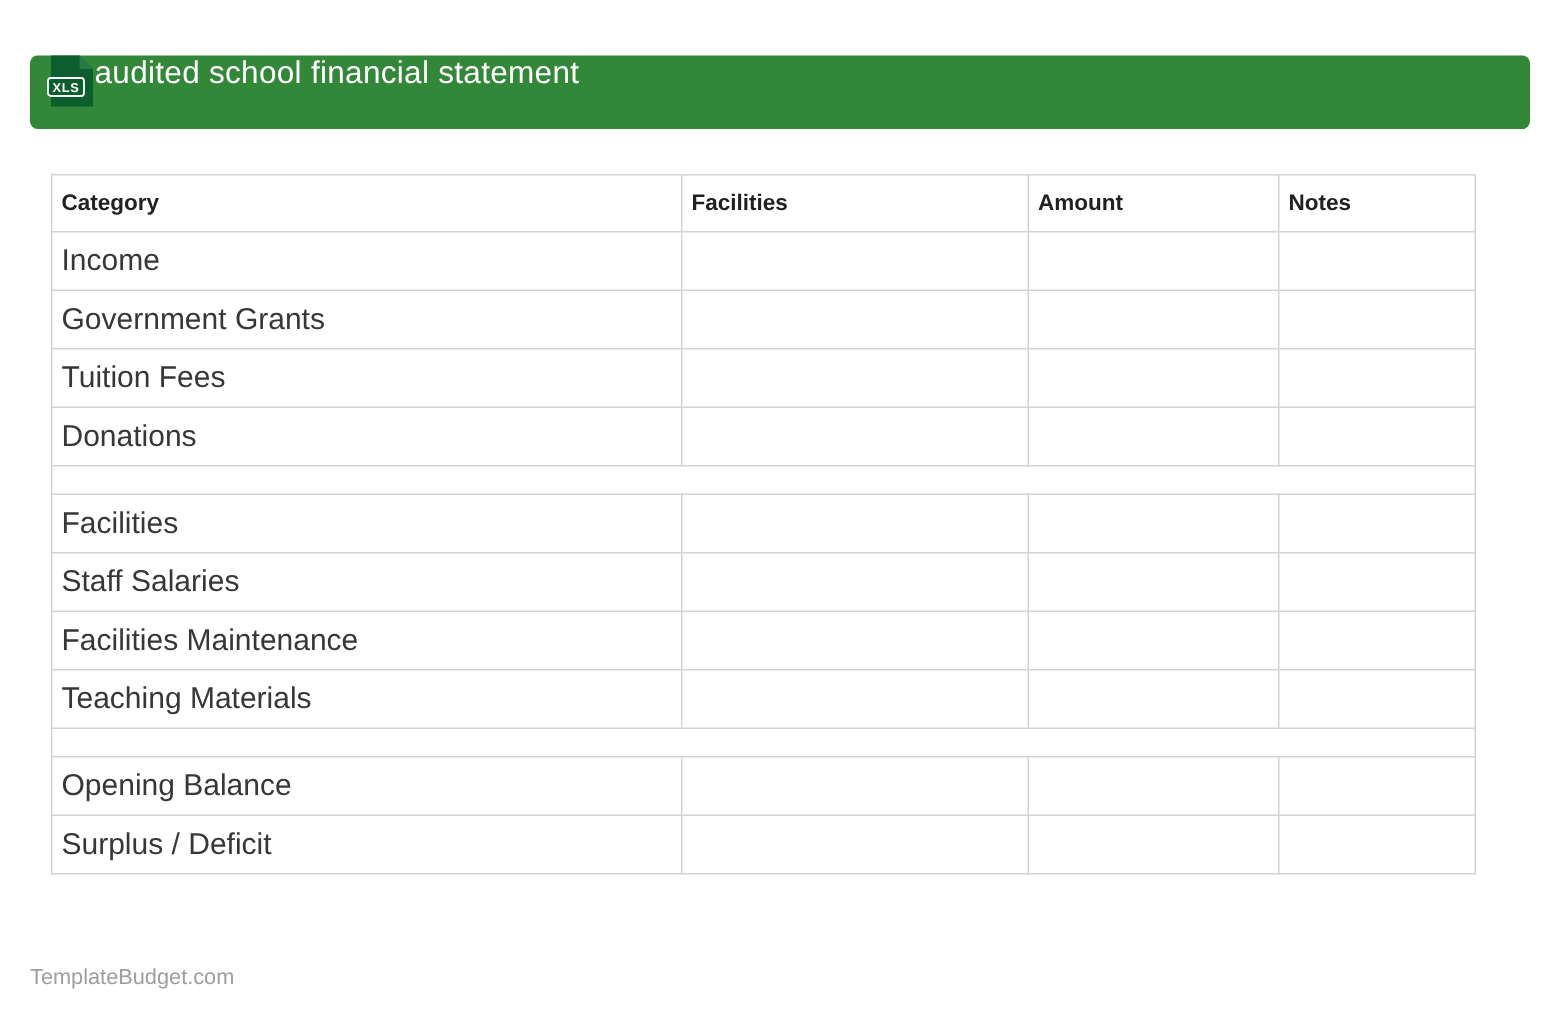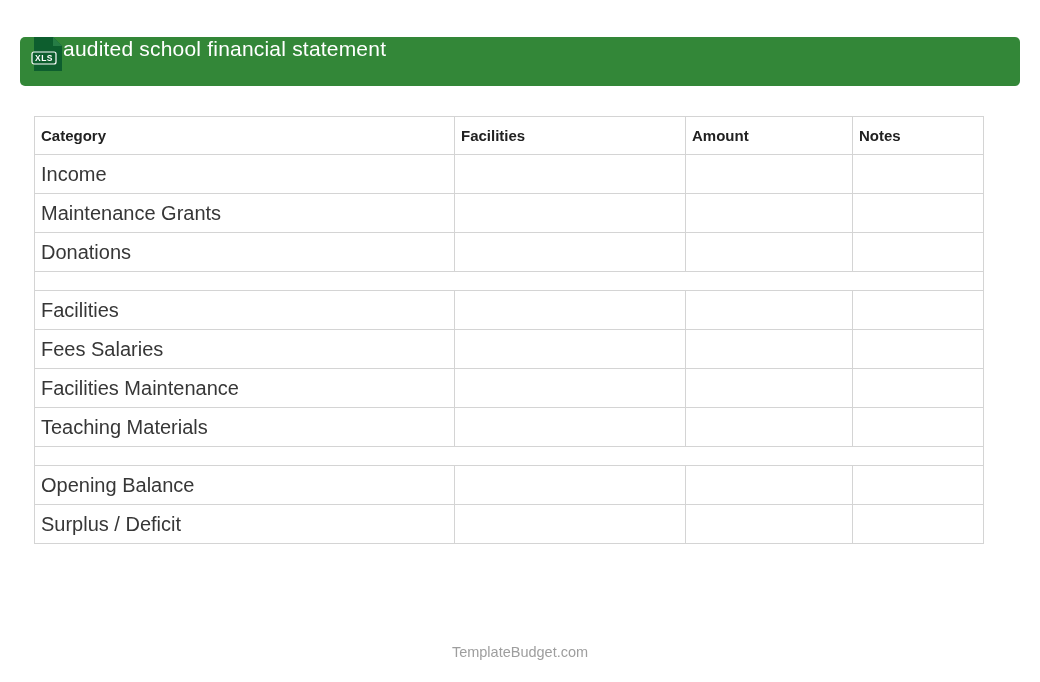--- a/index.html
+++ b/index.html
@@ -86,21 +86,21 @@
     color: var(--row-text);
   }
   .financial-table td.spacer {
     height: 19px;
   }
   .footer {
     position: absolute;
     left: 20px;
     top: 644px;
     width: 1000px;
-    text-align: center;
+    text-align: left;
     color: var(--footer-text);
     font-size: 14.5px;
     font-weight: 400;
   }
 </style>
 </head>
 <body>
 
 <div class="page">
 
@@ -132,42 +132,48 @@
       </tr>
     </thead>
     <tbody>
         <tr>
           <td>Income</td>
           <td></td>
           <td></td>
           <td></td>
         </tr>
         <tr>
-          <td>Maintenance Grants</td>
+          <td>Government Grants</td>
+          <td></td>
+          <td></td>
+          <td></td>
+        </tr>
+        <tr>
+          <td>Tuition Fees</td>
           <td></td>
           <td></td>
           <td></td>
         </tr>
         <tr>
           <td>Donations</td>
           <td></td>
           <td></td>
           <td></td>
         </tr>
         <tr>
           <td colspan="4" class="spacer"></td>
         </tr>
         <tr>
           <td>Facilities</td>
           <td></td>
           <td></td>
           <td></td>
         </tr>
         <tr>
-          <td>Fees Salaries</td>
+          <td>Staff Salaries</td>
           <td></td>
           <td></td>
           <td></td>
         </tr>
         <tr>
           <td>Facilities Maintenance</td>
           <td></td>
           <td></td>
           <td></td>
         </tr>

